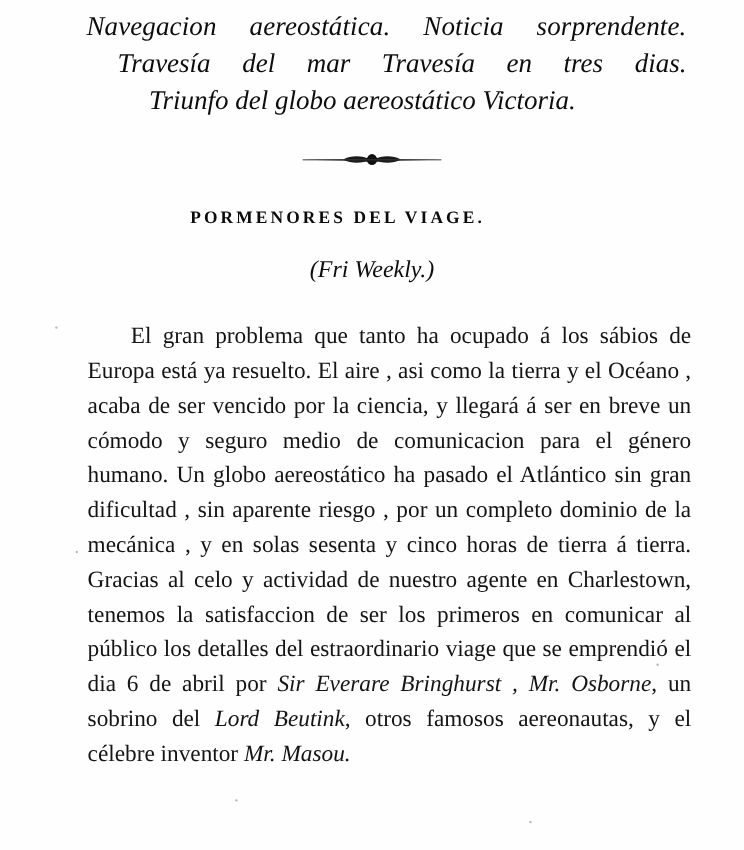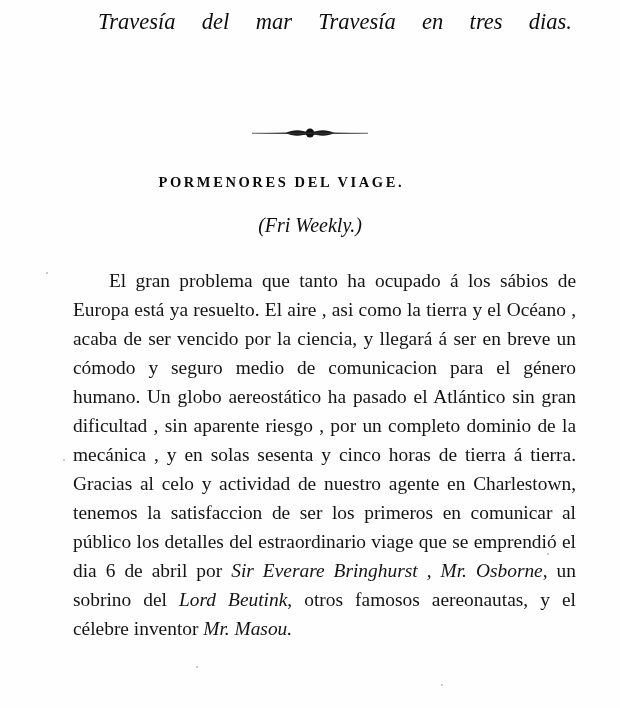--- a/index.html
+++ b/index.html
@@ -122,21 +122,23 @@
     background: #b9b9b9;
     border-radius: 50%;
   }
 </style>
 </head>
 <body>
 
 <div class="page">
 
   <div class="headline">
+    <div class="headline-line l1">Navegacion aereostática. Noticia sorprendente.</div>
     <div class="headline-line l2">Travesía del mar Travesía en tres dias.</div>
+    <div class="headline-line l3">Triunfo del globo aereostático Victoria.</div>
   </div>
 
   <div class="ornament">
     <svg width="116" height="14" viewBox="0 0 116 14" aria-hidden="true">
       <path d="M2 7.2 L30 6.7 L46 6.2 L58 5.2 L70 6.2 L86 6.7 L114 7.2
                L86 7.7 L70 8.2 L58 9.2 L46 8.2 L30 7.7 Z" fill="#2b2b2b"></path>
       <path d="M34 7 C40 3.6, 50 3.2, 56 7 C50 10.8, 40 10.4, 34 7 Z" fill="#1a1a1a"></path>
       <path d="M60 7 C66 3.2, 76 3.6, 82 7 C76 10.4, 66 10.8, 60 7 Z" fill="#1a1a1a"></path>
       <ellipse cx="58" cy="7" rx="4.2" ry="4.6" fill="#111111"></ellipse>
       <rect x="0" y="6.8" width="116" height="0.8" fill="#3a3a3a"></rect>

